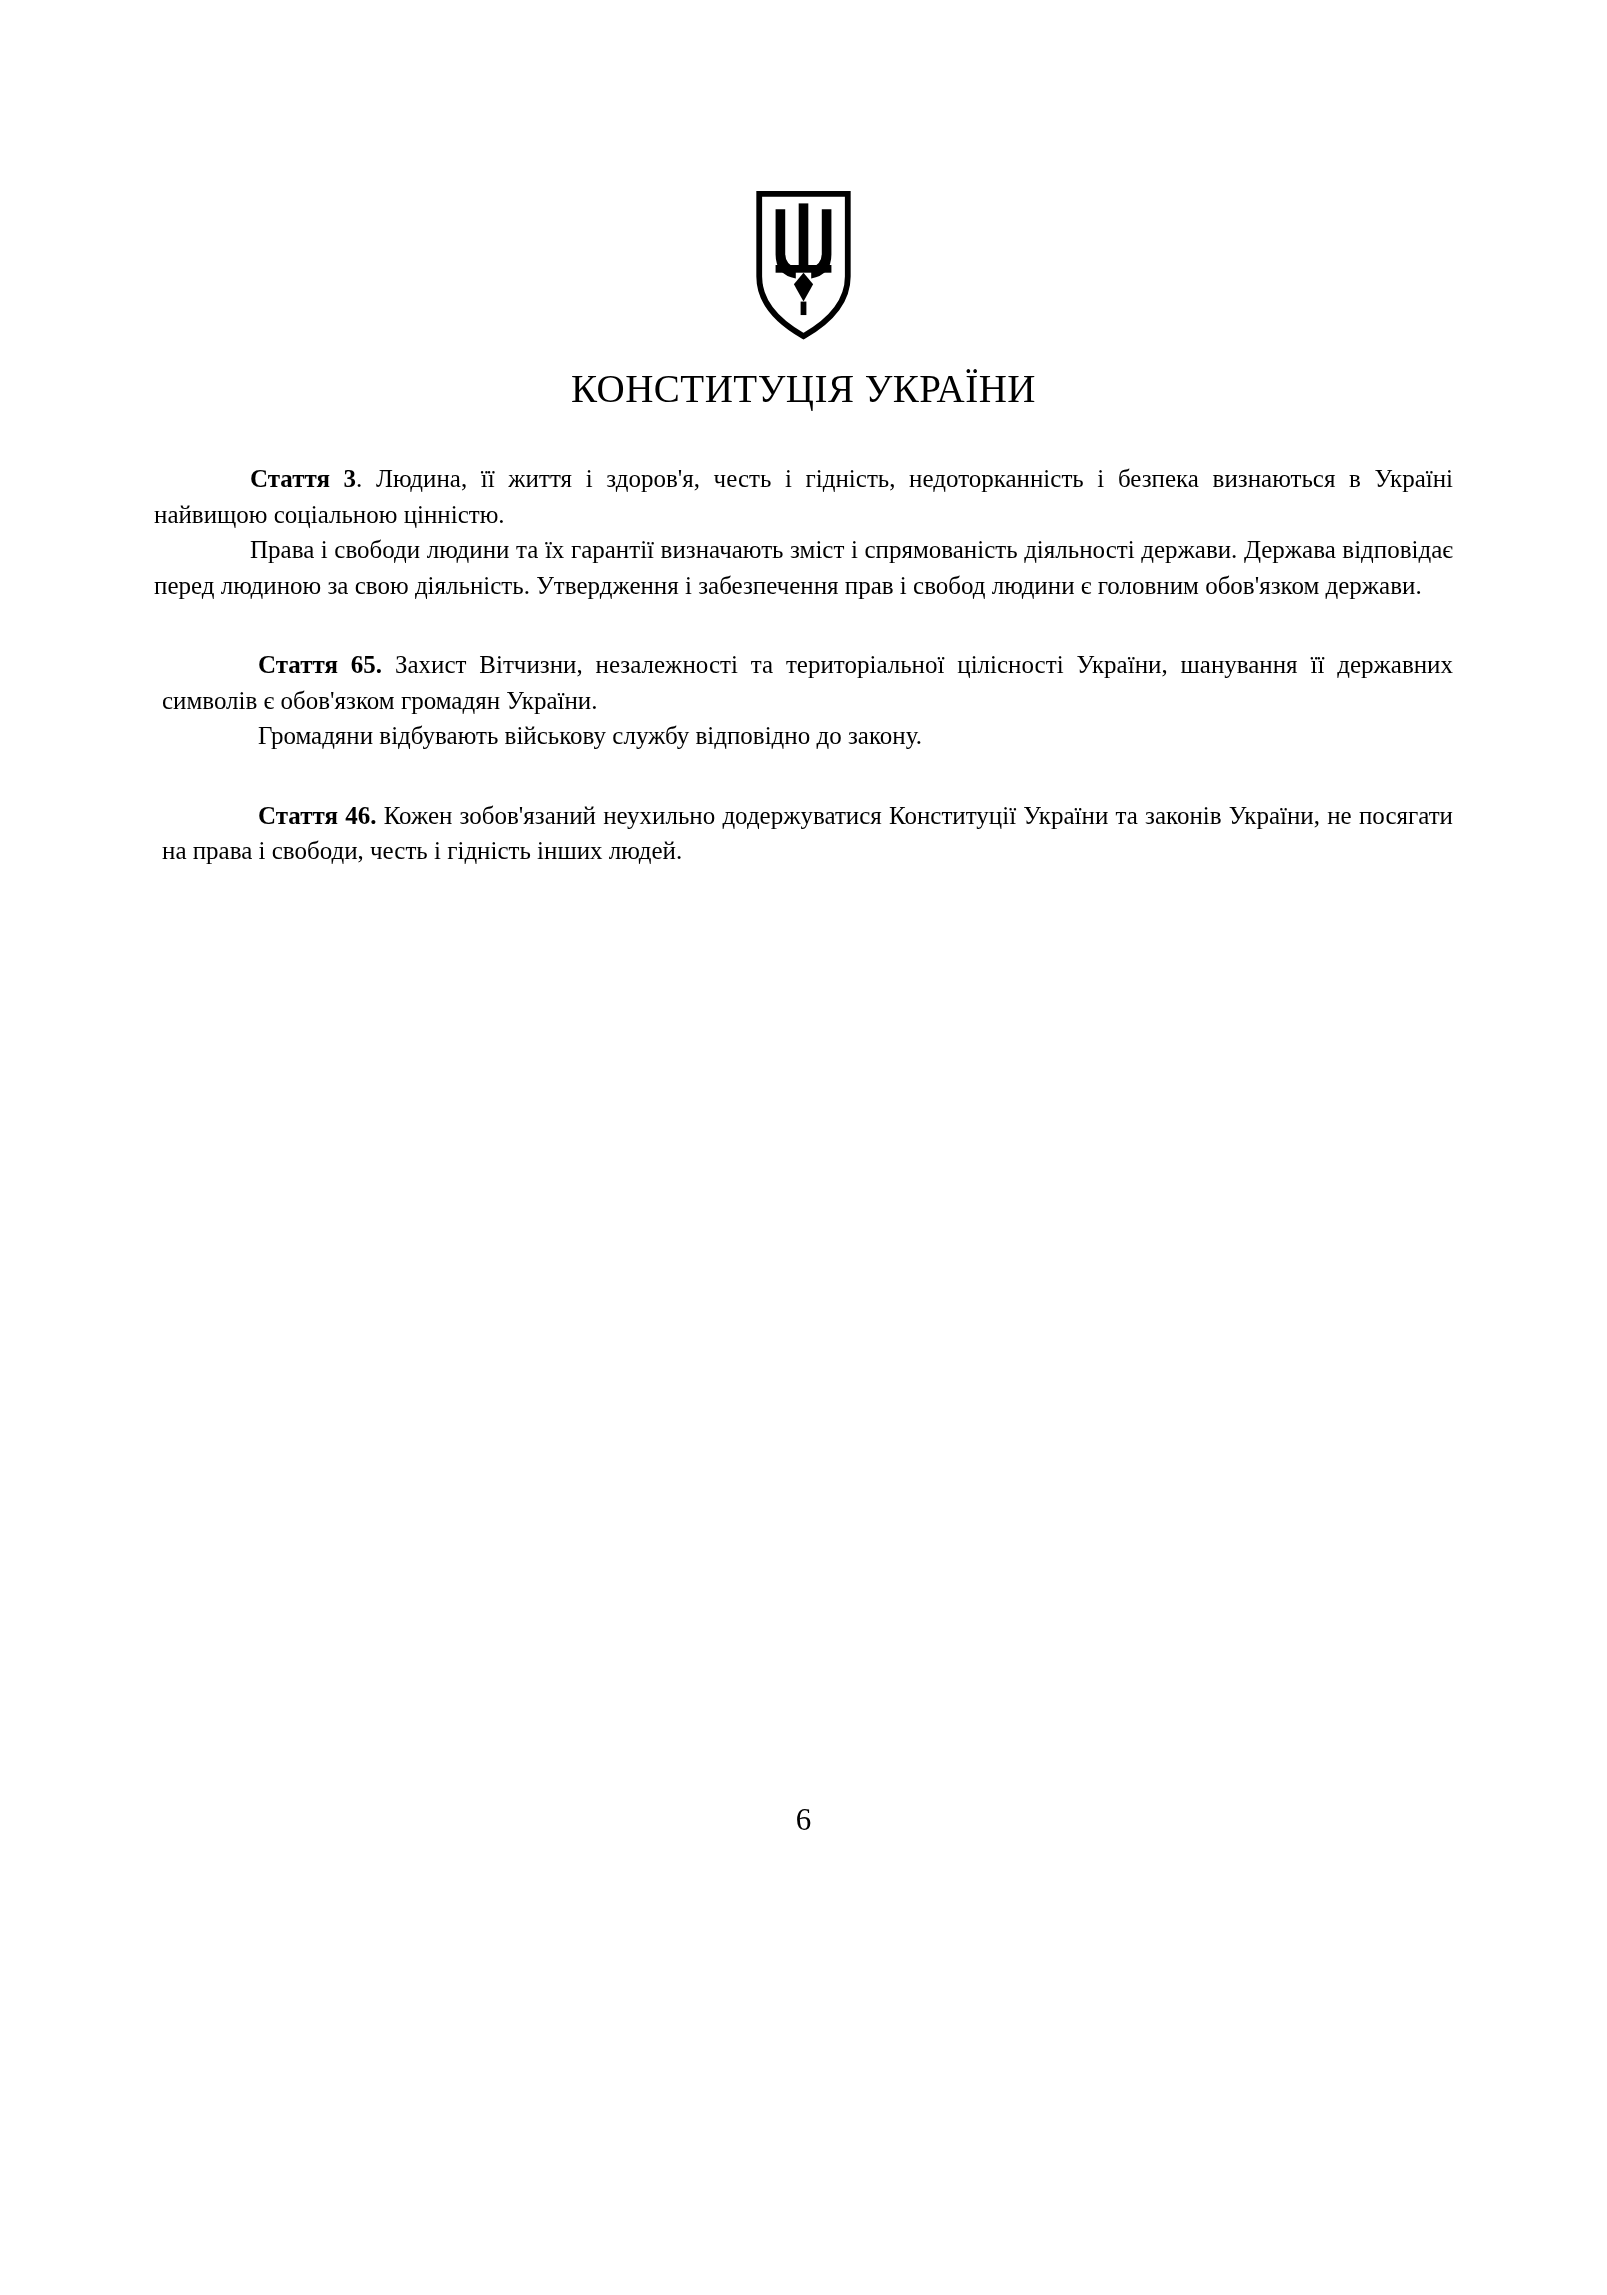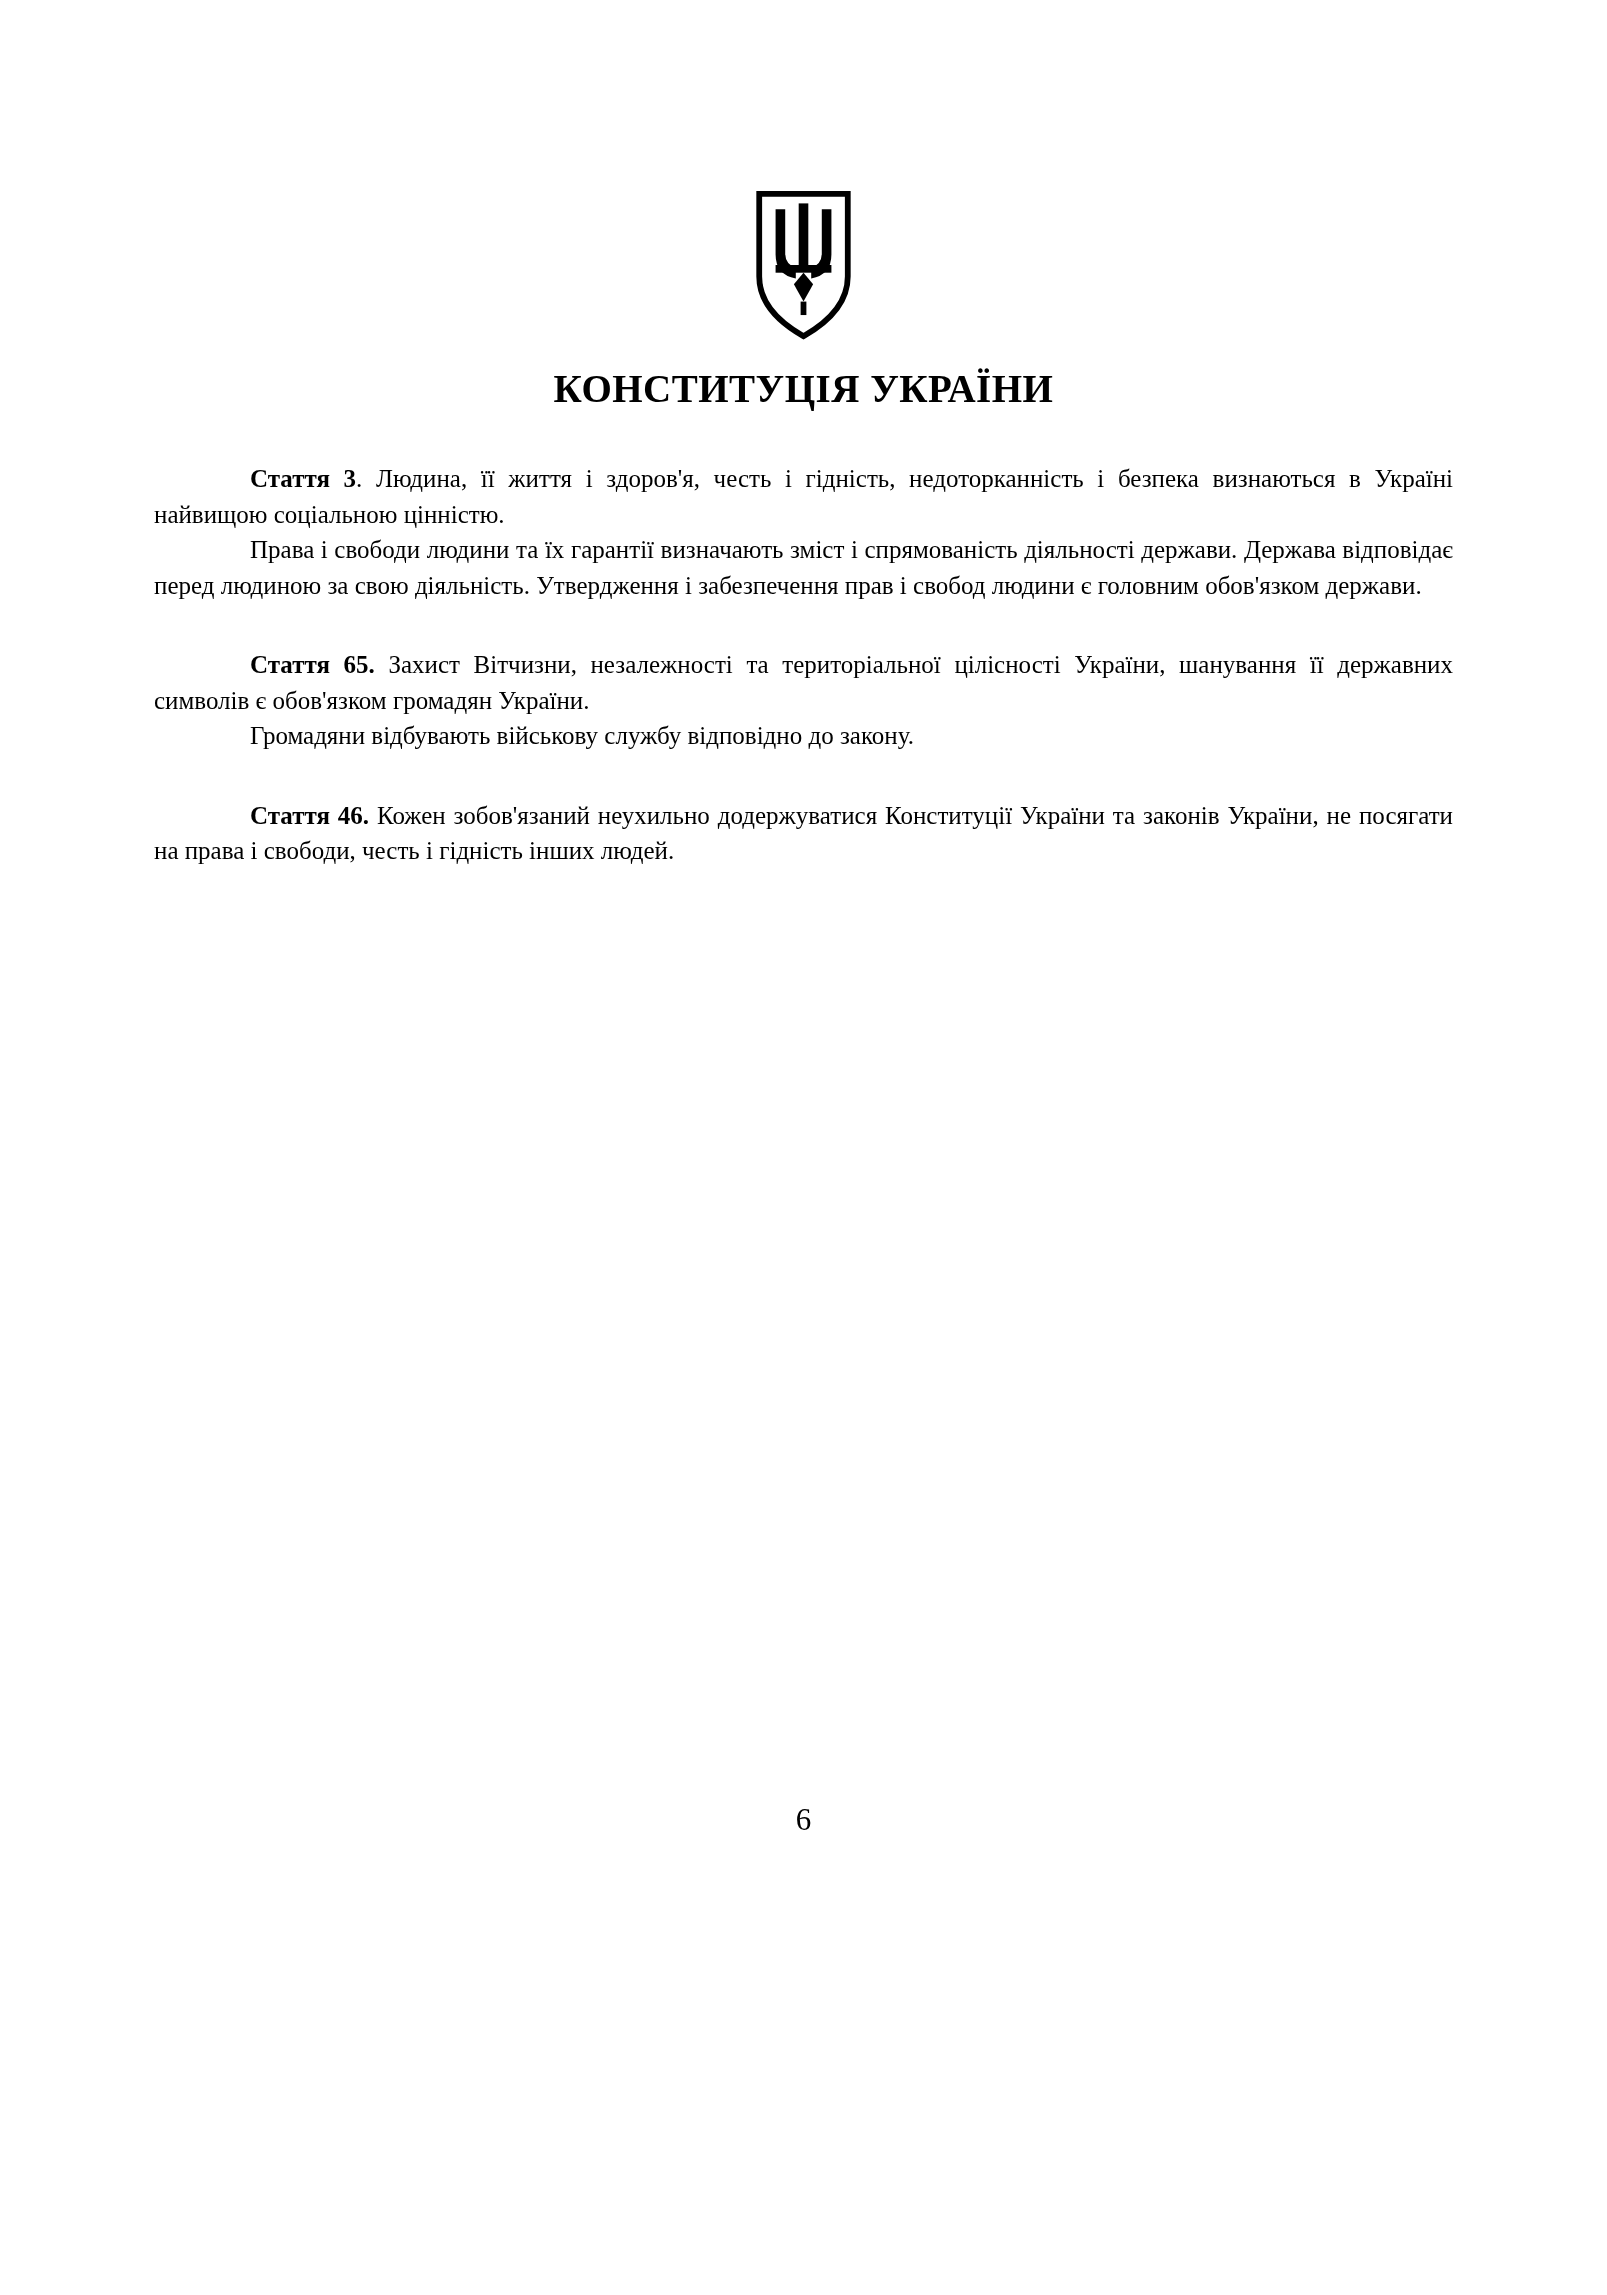--- a/index.html
+++ b/index.html
@@ -18,34 +18,34 @@
   .emblem {
     width: 121px;
     height: 154px;
     margin: 188px auto 0 auto;
   }
   .emblem svg { width: 100%; height: 100%; display: block; }
   .title {
     margin-top: 24px;
     text-align: center;
     font-size: 39px;
-    font-weight: bold;
+    font-weight: normal;
     letter-spacing: 0.5px;
   }
   .content {
     margin: 50px 154px 0 154px;
     font-size: 25px;
     line-height: 1.42;
     text-align: justify;
   }
   .content p {
     text-indent: 96px;
     margin: 0;
   }
-  .article + .article { margin-top: 44px; }
+  .article + .article { margin-top: 44px; margin-left: 8px; }
   .page-number {
     position: absolute;
     top: 1802px;
     left: 0;
     width: 100%;
     text-align: center;
     font-size: 31px;
   }
 </style>
 </head>

